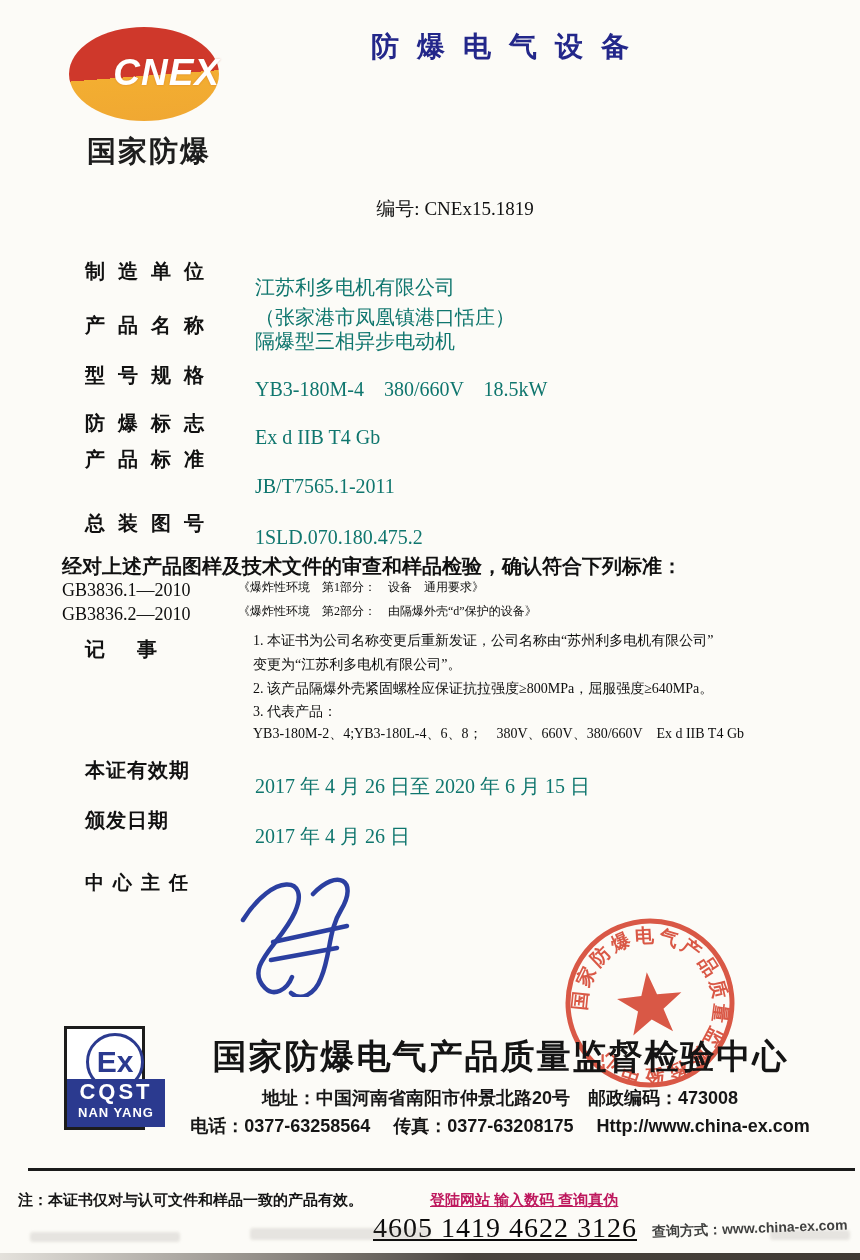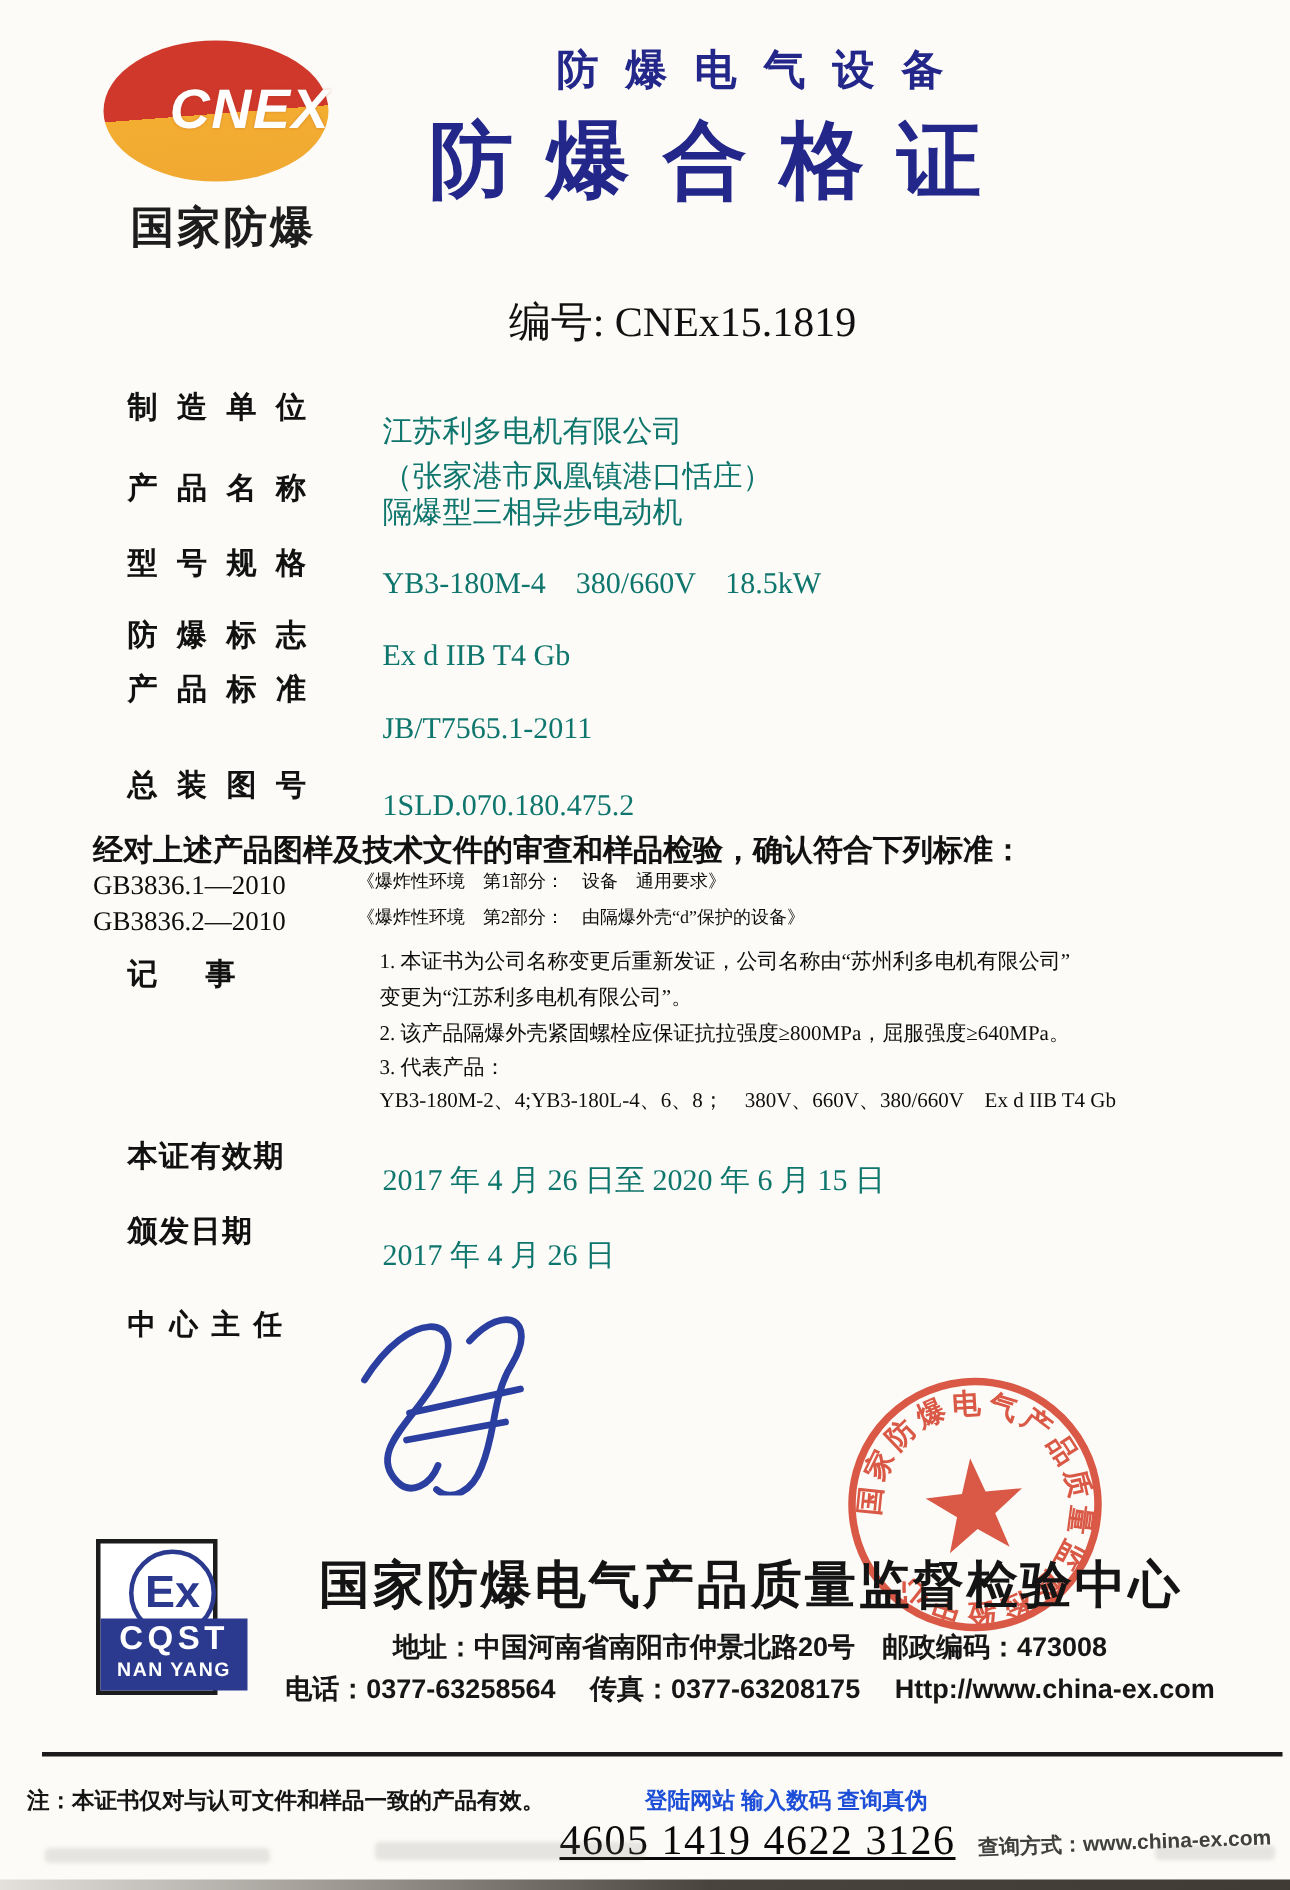--- a/index.html
+++ b/index.html
@@ -11,21 +11,21 @@
   .cnex-text{position:absolute;left:6px;top:30px;width:152px;text-align:right;
              font-weight:bold;font-style:italic;font-size:37px;color:#ffffff;
              letter-spacing:1px;text-shadow:0 0 2px rgba(180,60,30,.4);}
   .logo-caption{position:absolute;left:-8px;top:110px;width:190px;text-align:center;
                 font-size:29px;font-weight:600;color:#1d1d1d;letter-spacing:2px;}
   .hdr-subtitle{position:absolute;left:260px;top:28px;width:480px;text-align:center;
                 font-size:28px;font-weight:bold;color:#23278a;letter-spacing:18px;padding-left:18px;box-sizing:border-box;}
   .hdr-title{position:absolute;left:225px;top:70px;width:490px;text-align:center;
              font-size:56px;font-weight:bold;color:#23278a;letter-spacing:22px;padding-left:22px;box-sizing:border-box;}
   .cert-no{position:absolute;left:150px;top:196px;width:610px;text-align:center;
-           font-size:28px;color:#111;font-family:"Liberation Serif",serif;}
+           font-size:19px;color:#111;font-family:"Liberation Serif",serif;}
   
   .lbl{position:absolute;left:85px;font-size:20px;font-weight:bold;letter-spacing:13px;color:#111;white-space:pre;}
   .lbl-tight{letter-spacing:1px;}
   .val{position:absolute;left:255px;font-size:20px;color:#0f766e;white-space:pre;
        font-family:"Liberation Serif",serif;margin-top:16px;}
   .std-intro{position:absolute;left:62px;top:553px;font-size:20px;font-weight:bold;color:#111;}
   .std-code{position:absolute;left:62px;font-size:18px;font-family:"Liberation Serif",serif;color:#0d0d0d;}
   .std-name{position:absolute;left:238px;font-size:12px;font-family:"Liberation Serif",serif;color:#0d0d0d;white-space:pre;}
   .note-line{position:absolute;left:253px;font-size:14px;font-family:"Liberation Serif",serif;color:#0d0d0d;white-space:pre;}
   
@@ -43,21 +43,21 @@
   .badge-ny{font-size:13px;font-weight:bold;letter-spacing:1px;line-height:15px;}
   .footer-org{position:absolute;left:188px;top:1034px;width:625px;text-align:center;
               font-size:34px;font-weight:bold;color:#141414;font-family:"Liberation Serif",serif;
               letter-spacing:2px;white-space:nowrap;}
   .footer-address{position:absolute;left:150px;top:1086px;width:700px;text-align:center;
                   font-size:18px;font-weight:bold;color:#161616;white-space:pre;}
   .footer-contact{position:absolute;left:130px;top:1114px;width:740px;text-align:center;
                   font-size:18px;font-weight:bold;color:#161616;white-space:pre;}
   .rule{position:absolute;left:28px;top:1168px;width:827px;height:3px;background:#1b1b1b;}
   .bottom-note{position:absolute;left:18px;top:1191px;font-size:15px;font-weight:bold;color:#151515;}
-  .bottom-hint{position:absolute;left:430px;top:1191px;font-size:15px;font-weight:bold;color:#1d4ed8;}
+  .bottom-hint{position:absolute;left:430px;top:1191px;font-size:15px;font-weight:bold;color:#be185d;text-decoration:underline;}
   .bottom-code{position:absolute;left:240px;top:1212px;width:530px;text-align:center;
                font-size:28px;font-family:"Liberation Serif",serif;color:#0a0a0a;letter-spacing:1px;text-decoration:underline;}
   .bottom-query{position:absolute;left:652px;top:1220px;font-size:14px;font-weight:bold;color:#2c2c2c;
                 transform:rotate(-2deg);opacity:.9;}
   .smudge{position:absolute;background:rgba(120,115,108,.16);filter:blur(1.5px);border-radius:3px;}
   .scan-band{position:absolute;left:0;bottom:0;width:860px;height:7px;
              background:linear-gradient(90deg,rgba(90,78,64,.15) 0%,rgba(62,54,46,.55) 30%,rgba(48,42,36,.88) 55%,rgba(48,42,36,.92) 100%);}
 </style>
 </head>
 <body>
@@ -74,21 +74,20 @@
           <stop offset="1" stop-color="#f0a832"></stop>
         </linearGradient>
       </defs>
       <ellipse cx="76" cy="48" rx="75" ry="47" fill="url(#cnexgrad)"></ellipse>
     </svg>
     <div class="cnex-text">CNEX</div>
     <div class="logo-caption">国家防爆</div>
   </div>
 
   <div class="hdr-subtitle">防爆电气设备</div>
-  <div class="hdr-title">防爆合格证</div>
   <div class="cert-no">编号: CNEx15.1819</div>
 
   <div class="lbl" style="top:258px">制造单位</div>
   <div class="val" style="top:258px">江苏利多电机有限公司</div>
   <div class="val" style="top:288px">（张家港市凤凰镇港口恬庄）</div>
 
   <div class="lbl" style="top:312px">产品名称</div>
   <div class="val" style="top:312px">隔爆型三相异步电动机</div>
 
   <div class="lbl" style="top:362px">型号规格</div>

